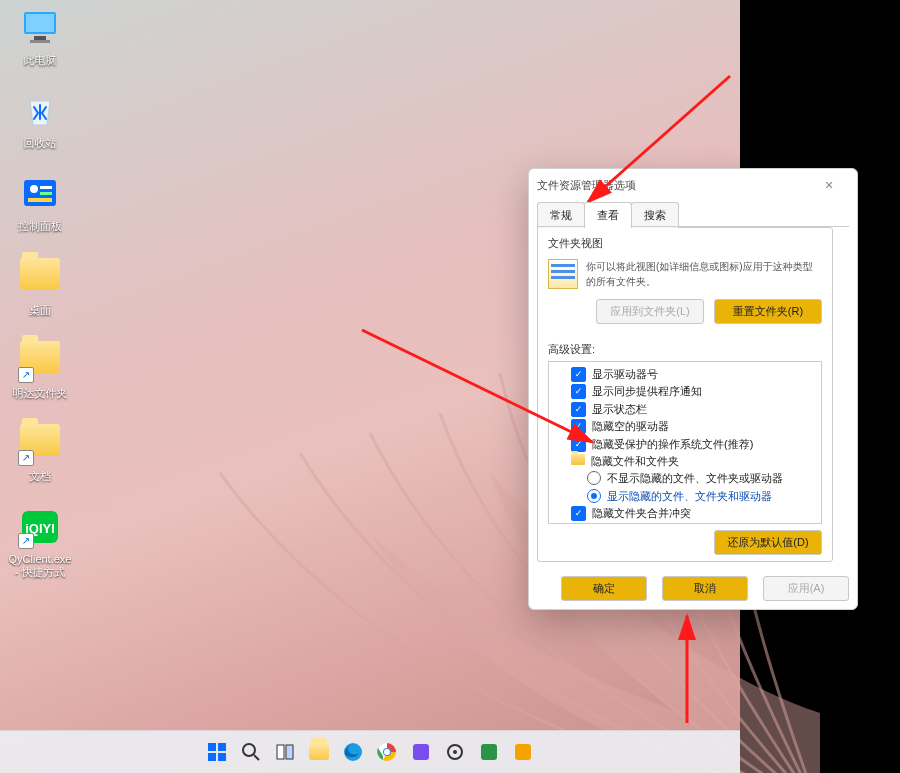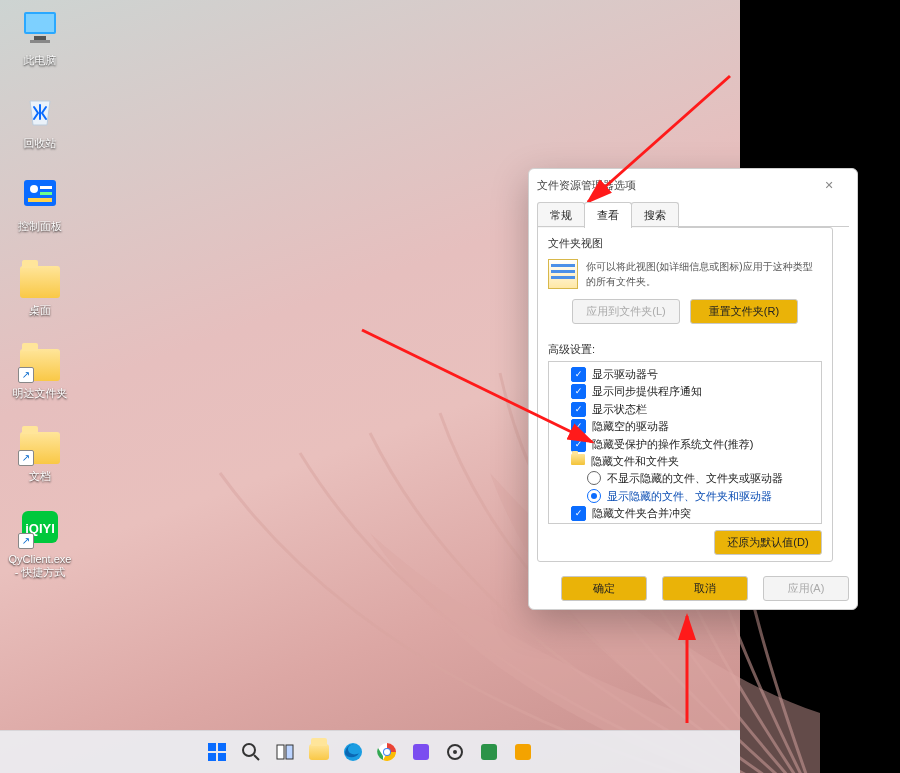--- a/index.html
+++ b/index.html
@@ -2,21 +2,21 @@
 <html><head>
 <meta charset="utf-8">
 <style>
 html,body{margin:0;padding:0;width:900px;height:773px;overflow:hidden;font-family:"Segoe UI","Microsoft YaHei",sans-serif;background:#000;}
 .desktop{position:relative;width:740px;height:773px;background:linear-gradient(160deg,#cdd4d2 0%,#e6bfbe 40%,#e9c0bd 55%,#dca7a4 75%,#c68d8a 100%);}
 .wallpaper-flower{position:absolute;right:-80px;bottom:-40px;width:900px;height:700px;pointer-events:none;opacity:.9}
 .wallpaper-flower svg{width:100%;height:100%}
 
 .icons-col{position:absolute;left:8px;top:8px;display:flex;flex-direction:column;gap:24px;}
 .dicon{width:64px;display:flex;flex-direction:column;align-items:center;cursor:pointer}
-.dicon .img{width:40px;height:40px;margin-bottom:6px;display:flex;align-items:flex-end;justify-content:center}
+.dicon .img{width:40px;height:40px;margin-bottom:6px;display:flex;align-items:flex-start;justify-content:center}
 .dicon .lbl{color:#fff;font-size:11px;text-align:center;text-shadow:0 1px 2px rgba(0,0,0,.9);line-height:1.2;max-width:72px;word-break:break-all}
 .dicon.shortcut .img{position:relative}
 .dicon.shortcut .img::after{content:"↗";position:absolute;left:-2px;bottom:-2px;width:14px;height:14px;background:#fff;font-size:10px;line-height:14px;text-align:center;border:1px solid #888;color:#06c;border-radius:2px}
 .folder-graphic{width:40px;height:32px;background:linear-gradient(180deg,#ffe59a,#f9c846);border-radius:3px;position:relative}
 .folder-graphic::before{content:"";position:absolute;top:-6px;left:2px;width:16px;height:8px;background:#ffe59a;border-radius:2px 2px 0 0}
 
 .dialog{position:absolute;left:528px;top:168px;width:328px;height:440px;background:#fff;border:1px solid #d0d0d0;border-radius:6px;box-shadow:0 12px 36px rgba(0,0,0,.25);display:flex;flex-direction:column;font-size:11px;color:#222}
 .dialog-titlebar{display:flex;align-items:center;padding:6px 8px;}
 .dialog-title{flex:1;font-size:11px;color:#444}
 .dialog-close{width:40px;height:20px;display:flex;align-items:center;justify-content:center;color:#888;cursor:pointer;border-radius:3px}
@@ -24,21 +24,21 @@
 .tab{padding:5px 12px;border:1px solid #ccc;border-bottom:none;background:#f6f6f6;font-size:11px;cursor:pointer;margin-right:-1px;position:relative;top:1px;border-radius:3px 3px 0 0}
 .tab.active{background:#fff;font-weight:400;z-index:2}
 .tab-underline{position:absolute;left:8px;right:8px;bottom:0;height:1px;background:#ccc;z-index:1}
 .dialog-body{border:1px solid #ccc;margin:0 24px 8px 8px;flex:1;display:flex;flex-direction:column;border-radius:0 3px 3px 3px;overflow:hidden}
 .groupbox{padding:8px 10px}
 .gb-title{font-size:11px;margin-bottom:6px;color:#333}
 .fv-row{display:flex;gap:8px;align-items:flex-end}
 .fv-thumb{width:28px;height:28px;background:linear-gradient(#fff,#ffe8a6);border:1px solid #d8b84a;position:relative;margin-top:2px}
 .fv-thumb::after{content:"";position:absolute;left:2px;right:2px;top:4px;height:3px;background:#4c90e8;box-shadow:0 6px 0 #4c90e8,0 12px 0 #4c90e8}
 .fv-text{flex:1;font-size:10px;color:#555;line-height:1.5}
-.fv-btns{display:flex;gap:10px;justify-content:center;margin-top:10px}
+.fv-btns{display:flex;gap:10px;justify-content:flex-end;margin-top:10px}
 .wbtn{border:1px solid #c8c8c8;background:#eab308;border-radius:3px;padding:4px 10px;font-size:11px;color:#222;cursor:pointer;min-width:86px;text-align:center}
 .wbtn.disabled{color:#aaa;background:#f4f4f4;cursor:default}
 .sep{height:10px}
 
 .adv-label{padding:0 10px 4px 10px;color:#333}
 .adv-list{flex:1;margin:0 10px 6px 10px;border:1px solid #ccc;overflow-y:auto;padding:4px 2px;font-size:11px}
 .row{display:flex;align-items:flex-start;gap:6px;padding:1px 2px;line-height:1.4}
 .row.ind1{padding-left:20px}
 .row.ind2{padding-left:36px}
 .cbx{width:13px;height:13px;border:1px solid #888;border-radius:2px;display:inline-flex;align-items:center;justify-content:center;flex-shrink:0;cursor:pointer}

